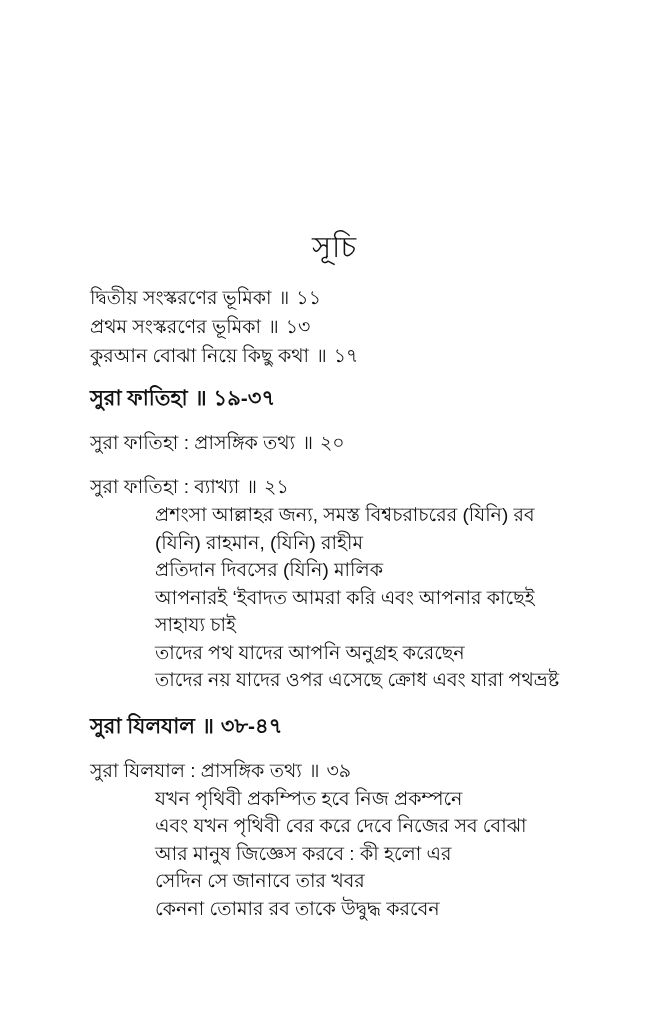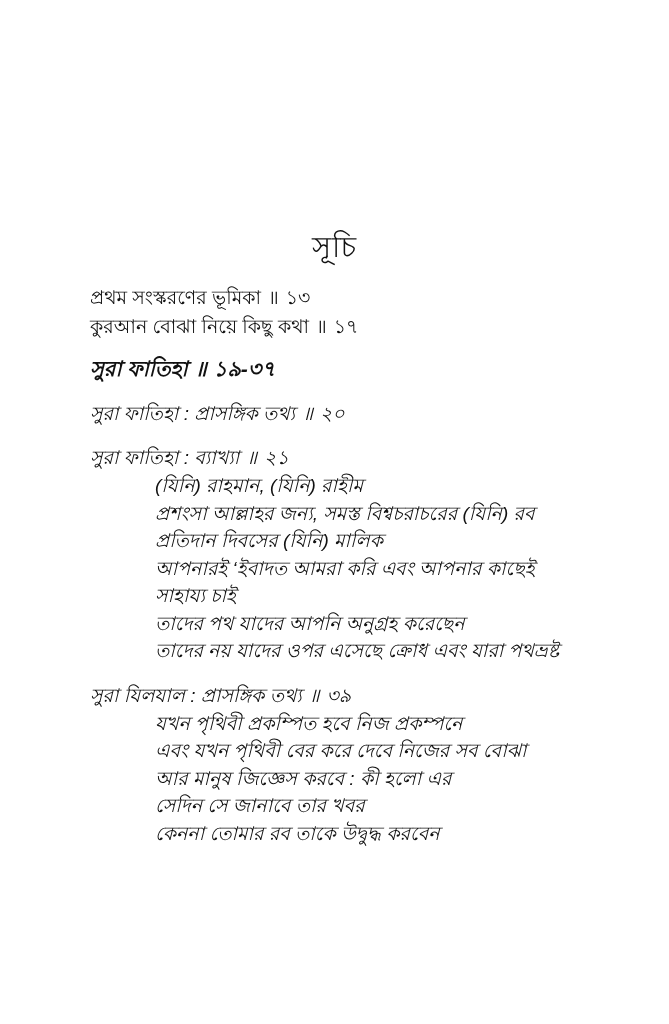--- a/index.html
+++ b/index.html
@@ -30,21 +30,21 @@
     top: 283px;
     left: 90px;
     right: 40px;
   }
   .entry {
     font-size: 19px;
     line-height: 29px;
     white-space: nowrap;
   }
   .sep { margin: 0 7px; }
-  .section { margin-top: 13px; font-style: italic; }
+  .section { margin-top: 13px; }
   .section-heading {
     font-size: 21px;
     font-weight: 700;
     line-height: 30px;
     white-space: nowrap;
   }
   .section .entry { line-height: 28px; margin-top: 16px; }
   .verse-list { margin-left: 65px; }
   .verse {
     font-size: 19px;
@@ -57,49 +57,55 @@
 <body>
 
 <div class="page">
 
   <h1 class="title">সূচি</h1>
 
   <div class="content">
 
     <div class="front-matter">
       <div class="entry">
+        <span>দ্বিতীয় সংস্করণের ভূমিকা</span><span class="sep">॥</span><span>১১</span>
+      </div>
+      <div class="entry">
         <span>প্রথম সংস্করণের ভূমিকা</span><span class="sep">॥</span><span>১৩</span>
       </div>
       <div class="entry">
         <span>কুরআন বোঝা নিয়ে কিছু কথা</span><span class="sep">॥</span><span>১৭</span>
       </div>
     </div>
 
     <div class="section section-1">
       <div class="section-heading">
         <span>সুরা ফাতিহা</span><span class="sep">॥</span><span>১৯-৩৭</span>
       </div>
       <div class="entry">
         <span>সুরা ফাতিহা : প্রাসঙ্গিক তথ্য</span><span class="sep">॥</span><span>২০</span>
       </div>
       <div class="entry">
         <span>সুরা ফাতিহা : ব্যাখ্যা</span><span class="sep">॥</span><span>২১</span>
       </div>
       <div class="verse-list">
+        <div class="verse">প্রশংসা আল্লাহর জন্য, সমস্ত বিশ্বচরাচরের (যিনি) রব</div>
         <div class="verse">(যিনি) রাহমান, (যিনি) রাহীম</div>
-        <div class="verse">প্রশংসা আল্লাহর জন্য, সমস্ত বিশ্বচরাচরের (যিনি) রব</div>
         <div class="verse">প্রতিদান দিবসের (যিনি) মালিক</div>
         <div class="verse">আপনারই ‘ইবাদত আমরা করি এবং আপনার কাছেই</div>
         <div class="verse">সাহায্য চাই</div>
         <div class="verse">তাদের পথ যাদের আপনি অনুগ্রহ করেছেন</div>
         <div class="verse">তাদের নয় যাদের ওপর এসেছে ক্রোধ এবং যারা পথভ্রষ্ট</div>
       </div>
     </div>
 
     <div class="section section-2">
+      <div class="section-heading">
+        <span>সুরা যিলযাল</span><span class="sep">॥</span><span>৩৮-৪৭</span>
+      </div>
       <div class="entry">
         <span>সুরা যিলযাল : প্রাসঙ্গিক তথ্য</span><span class="sep">॥</span><span>৩৯</span>
       </div>
       <div class="verse-list">
         <div class="verse">যখন পৃথিবী প্রকম্পিত হবে নিজ প্রকম্পনে</div>
         <div class="verse">এবং যখন পৃথিবী বের করে দেবে নিজের সব বোঝা</div>
         <div class="verse">আর মানুষ জিজ্ঞেস করবে : কী হলো এর</div>
         <div class="verse">সেদিন সে জানাবে তার খবর</div>
         <div class="verse">কেননা তোমার রব তাকে উদ্বুদ্ধ করবেন</div>
       </div>

